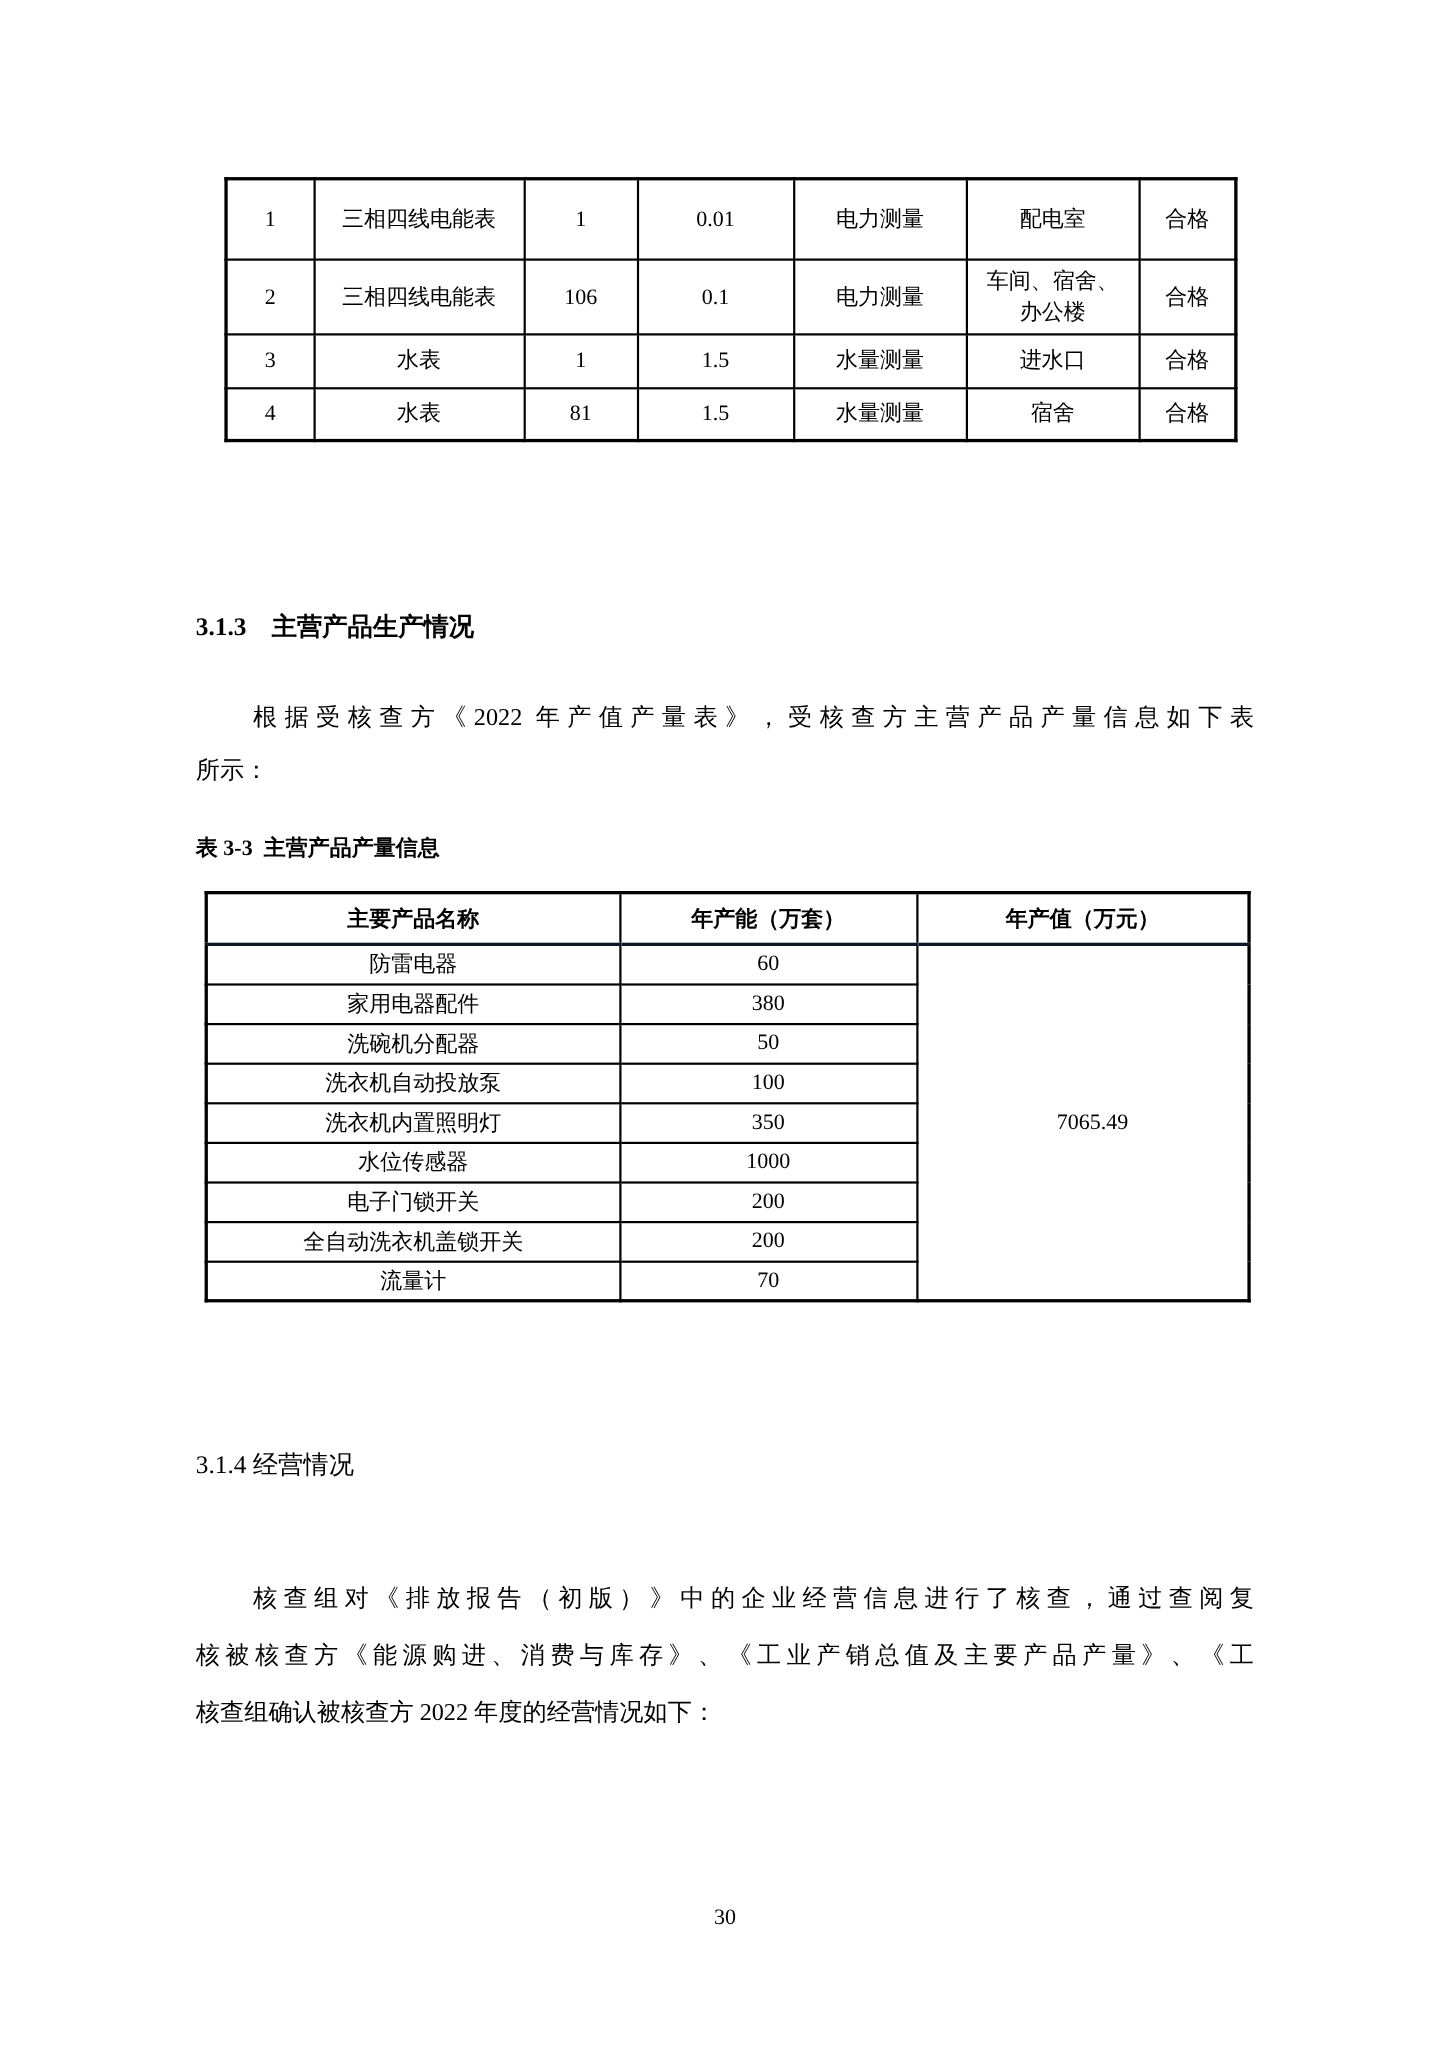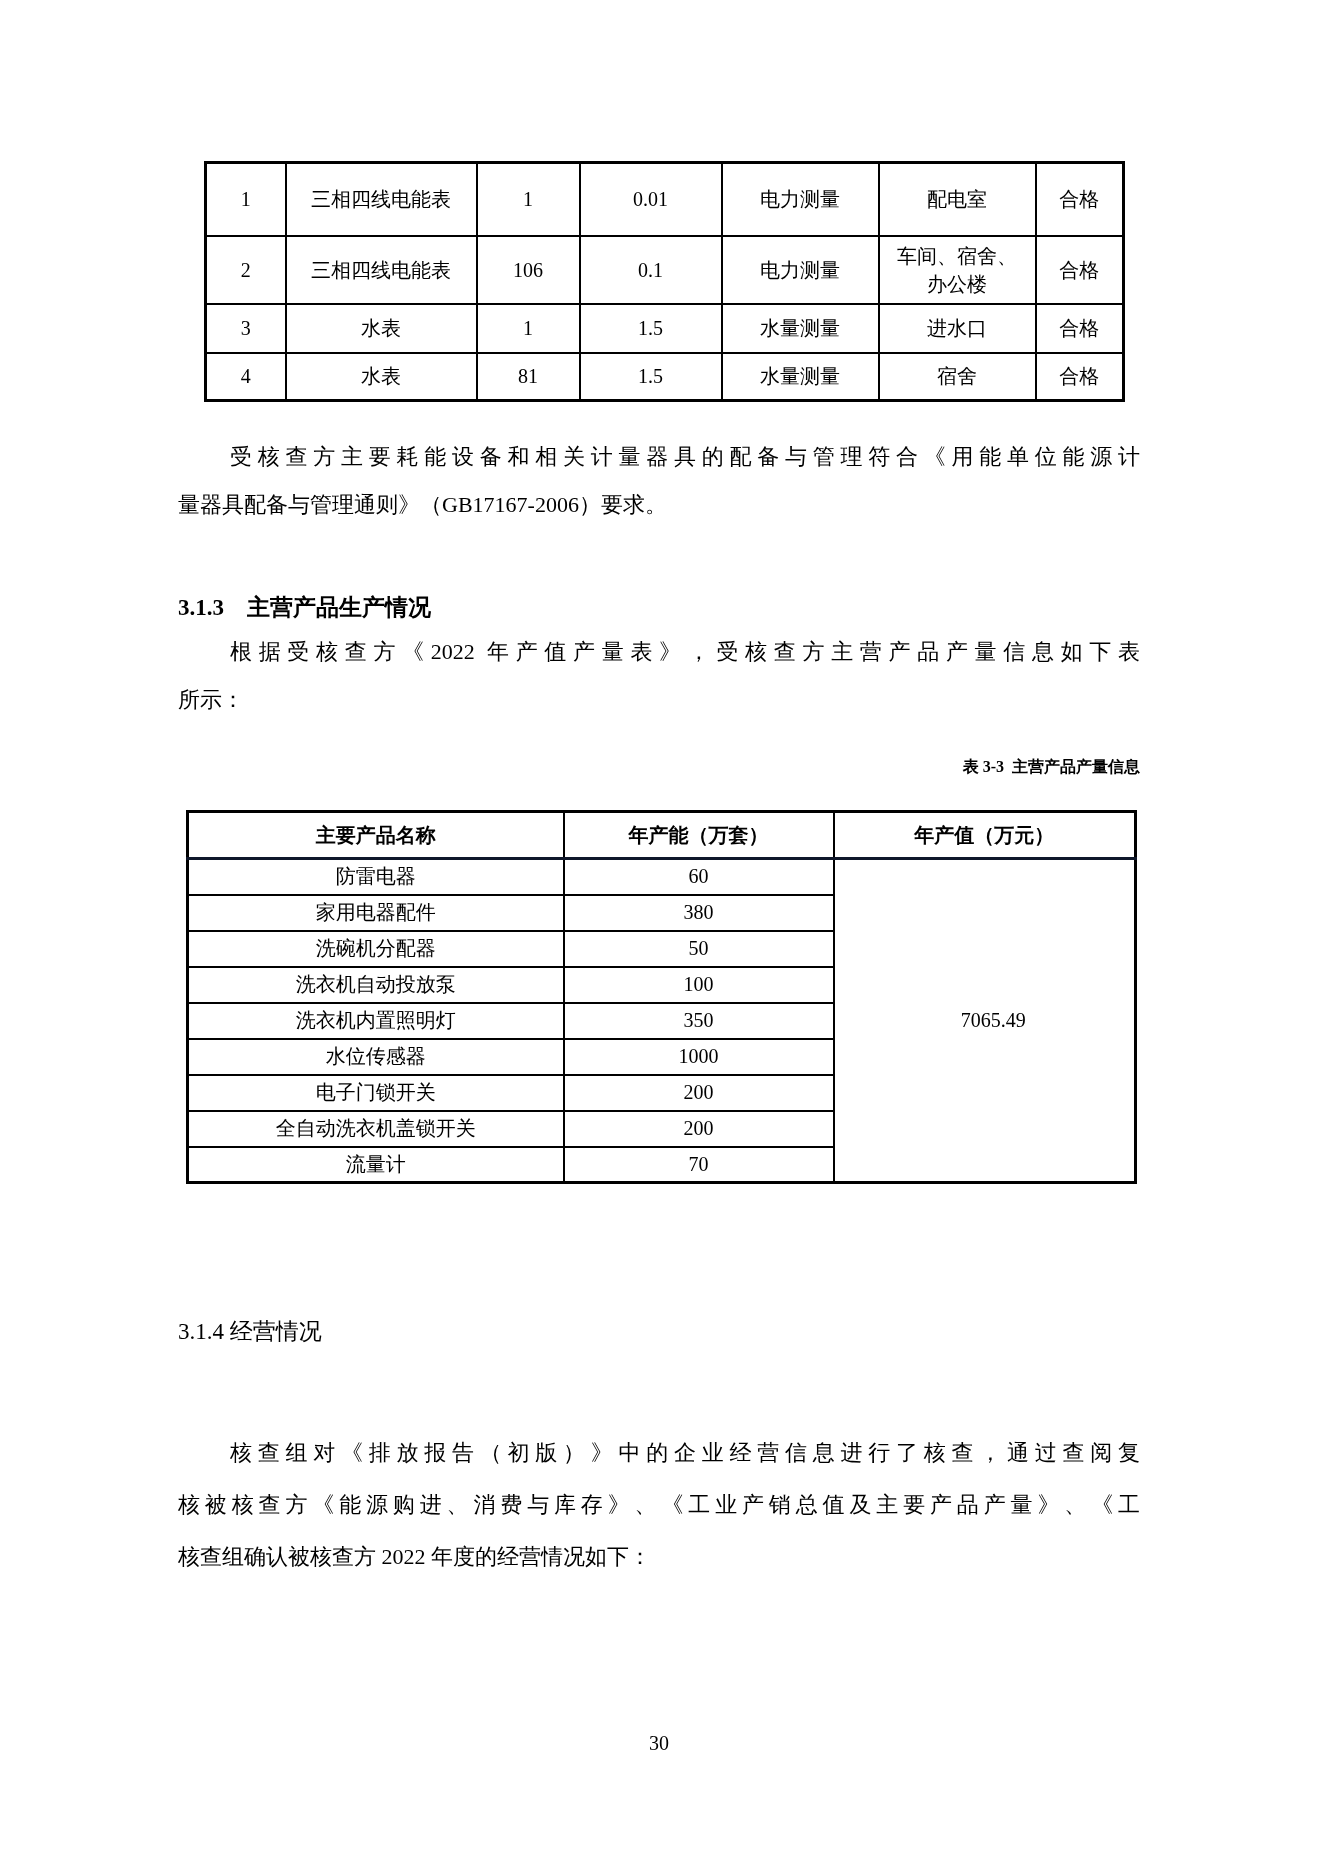--- a/index.html
+++ b/index.html
@@ -68,27 +68,27 @@
   .para .line.first { text-indent: 52px; }
   .para .line.last { text-align: left; text-align-last: left; }
   .para.wide-lines .line { line-height: 52px; }
 
   .heading {
     position: absolute;
     left: 178px;
     font-size: 23px;
     white-space: pre-line;
   }
-  .heading.bold { font-weight: bold; margin-top: 38px; }
+  .heading.bold { font-weight: bold; }
 
   .table-caption {
     position: absolute;
     left: 178px; width: 962px;
-    text-align: right;
-    font-size: 16px;
+    text-align: left;
+    font-size: 20px;
     font-weight: bold;
     white-space: pre-line;
   }
 
   .page-number {
     position: absolute;
     left: 178px; width: 962px;
     top: 1732px;
     text-align: center;
     font-size: 20px;
@@ -143,24 +143,20 @@
         <td>水表</td>
         <td>81</td>
         <td>1.5</td>
         <td>水量测量</td>
         <td>宿舍</td>
         <td>合格</td>
       </tr>
     </tbody>
   </table>
 
-  <div class="textblock para" style="top:433px">
-    <span class="line first">受核查方主要耗能设备和相关计量器具的配备与管理符合《用能单位能源计</span>
-    <span class="line last">量器具配备与管理通则》（GB17167-2006）要求。</span>
-  </div>
 
   <div class="heading bold" style="top:554px">3.1.3 主营产品生产情况</div>
 
   <div class="textblock para" style="top:628px">
     <span class="line first">根据受核查方《2022 年产值产量表》，受核查方主营产品产量信息如下表</span>
     <span class="line last">所示：</span>
   </div>
 
   <div class="table-caption" style="top:757px">表 3-3 主营产品产量信息</div>
 

